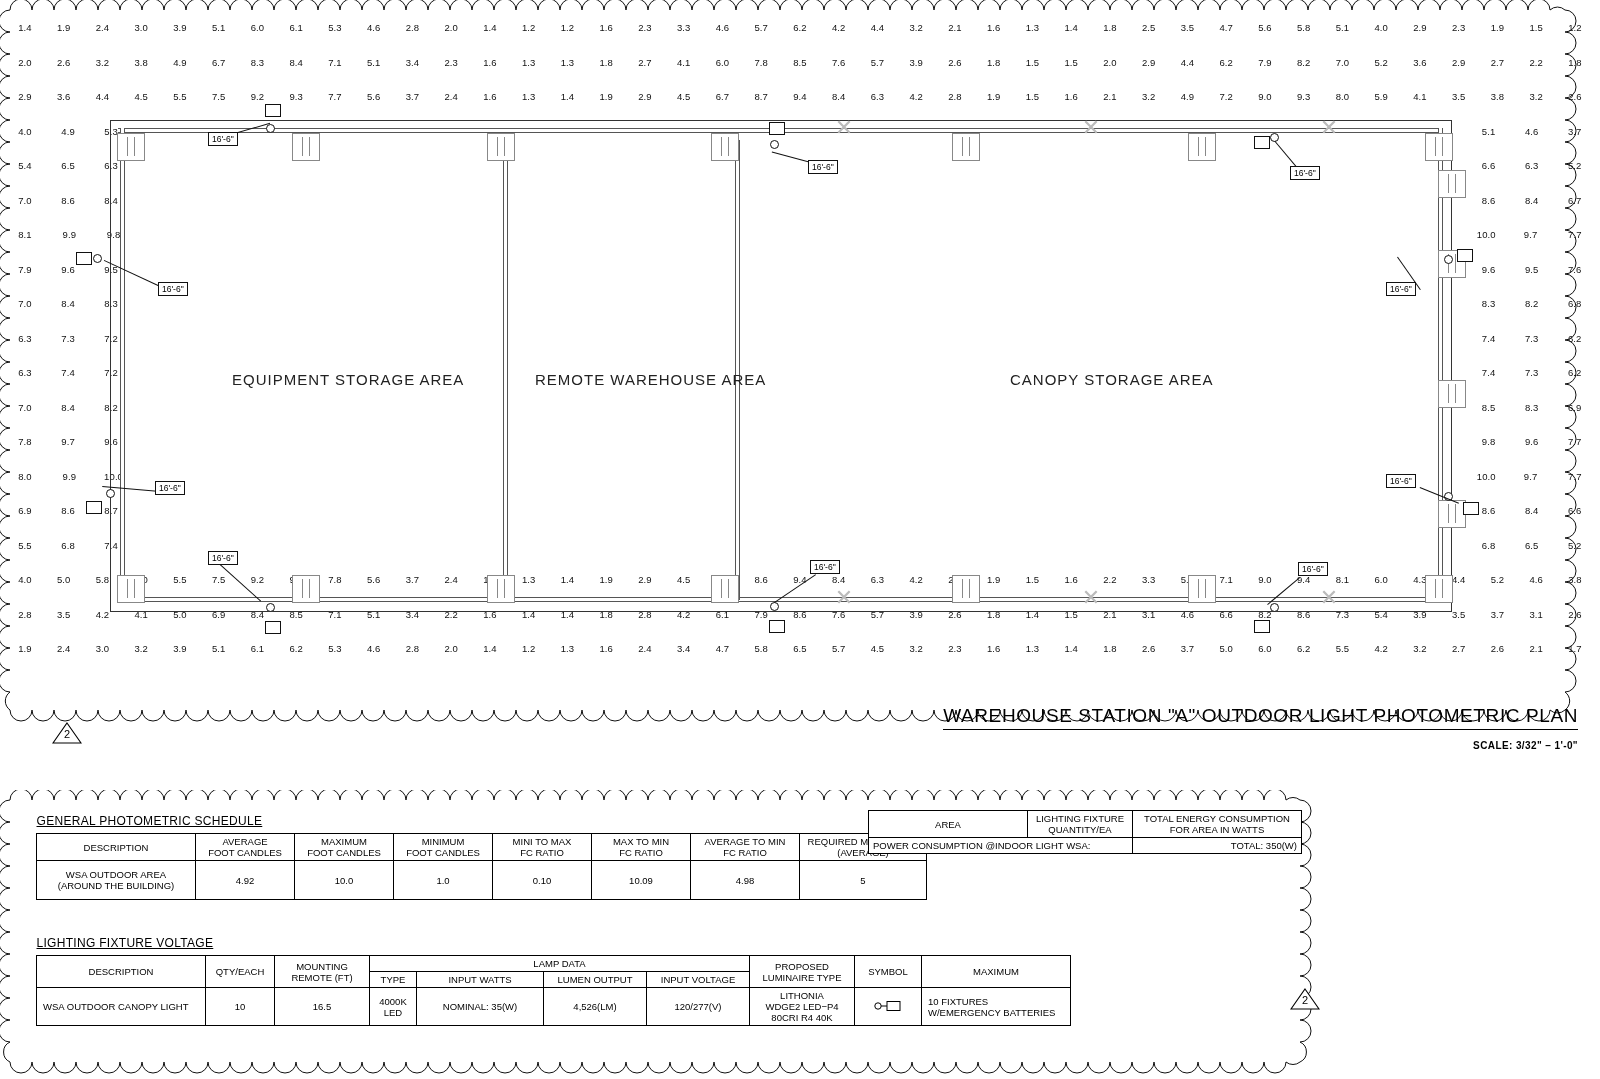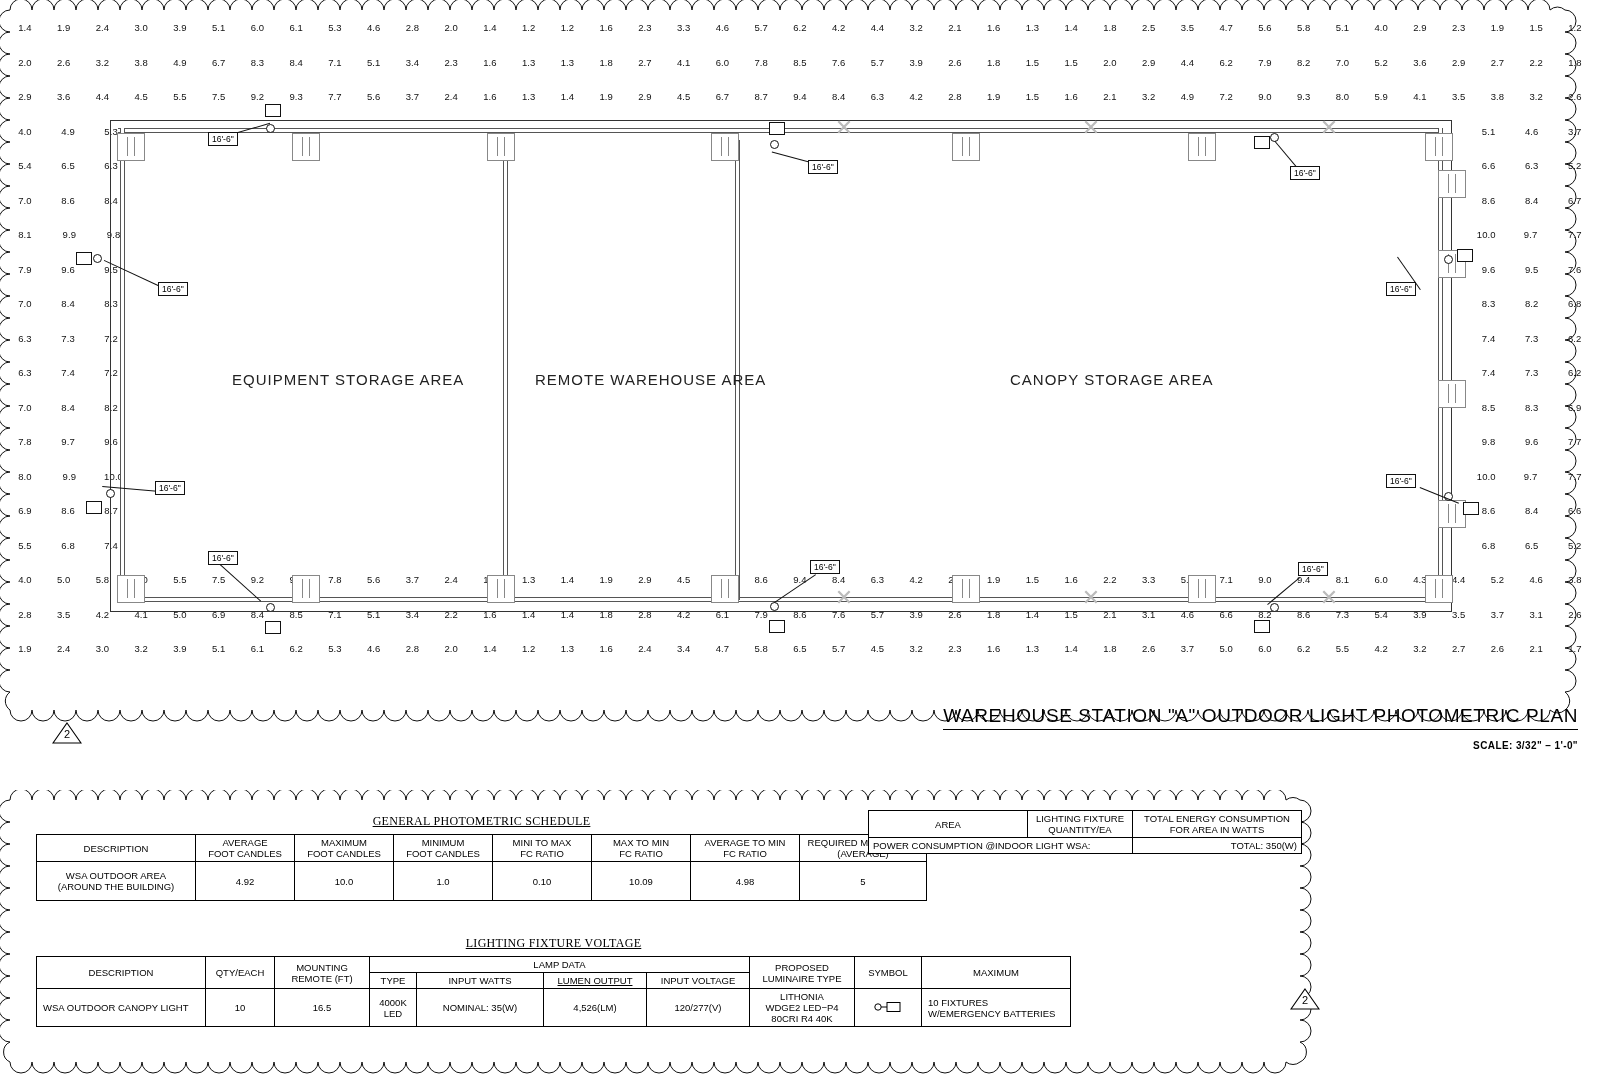--- a/index.html
+++ b/index.html
@@ -31,21 +31,21 @@
   .title-main{position:absolute;right:22px;top:705px;font-size:19px;letter-spacing:0.6px;border-bottom:1.6px solid #000;padding-bottom:2px;white-space:nowrap;}
   .title-scale{position:absolute;right:22px;top:740px;font-size:10px;font-weight:bold;letter-spacing:0.4px;}
 
   .detailmark{position:absolute;width:26px;height:20px;}
   .detailmark svg{position:absolute;left:0;top:0;}
 
   
   .tablewrap{position:absolute;left:0;top:790px;width:1600px;height:290px;}
   table{border-collapse:collapse;font-size:9.5px;background:#fff;}
   td,th{border:1px solid #000;padding:2px 4px;text-align:center;font-weight:normal;}
-  .tcap{font-size:12px;text-align:center;padding:4px 0 5px;border:none;text-decoration:underline;letter-spacing:0.3px;font-family:Liberation Serif, serif;}
+  .tcap{font-size:12px;text-align:left;padding:4px 0 5px;border:none;text-decoration:underline;letter-spacing:0.3px;}
   .tblbox{position:absolute;}
 
   .scallop{position:absolute;left:0;top:0;width:1600px;height:1079px;pointer-events:none;}
 </style>
 </head>
 <body>
 
 <div class="plan">
 
   <svg class="scallop" viewBox="0 0 1600 1079">
@@ -1039,21 +1039,21 @@
 REMOTE (FT)</td>
         <td colspan="4">LAMP DATA</td>
         <td rowspan="2" style="width:96px;white-space:pre-line;">PROPOSED
 LUMINAIRE TYPE</td>
         <td rowspan="2" style="width:58px;">SYMBOL</td>
         <td rowspan="2" style="width:140px;">MAXIMUM</td>
       </tr>
       <tr>
         <td style="width:38px;">TYPE</td>
         <td style="width:118px;">INPUT WATTS</td>
-        <td style="width:94px;text-decoration:underline;">LUMEN OUTPUT</td>
+        <td style="width:94px;">LUMEN OUTPUT</td>
         <td style="width:94px;">INPUT VOLTAGE</td>
       </tr>
       <tr>
         <td style="text-align:left;padding-left:6px;">WSA OUTDOOR CANOPY LIGHT</td>
         <td>10</td>
         <td>16.5</td>
         <td style="white-space:pre-line;">4000K
 LED</td>
         <td>NOMINAL: 35(W)</td>
         <td>4,526(LM)</td>

